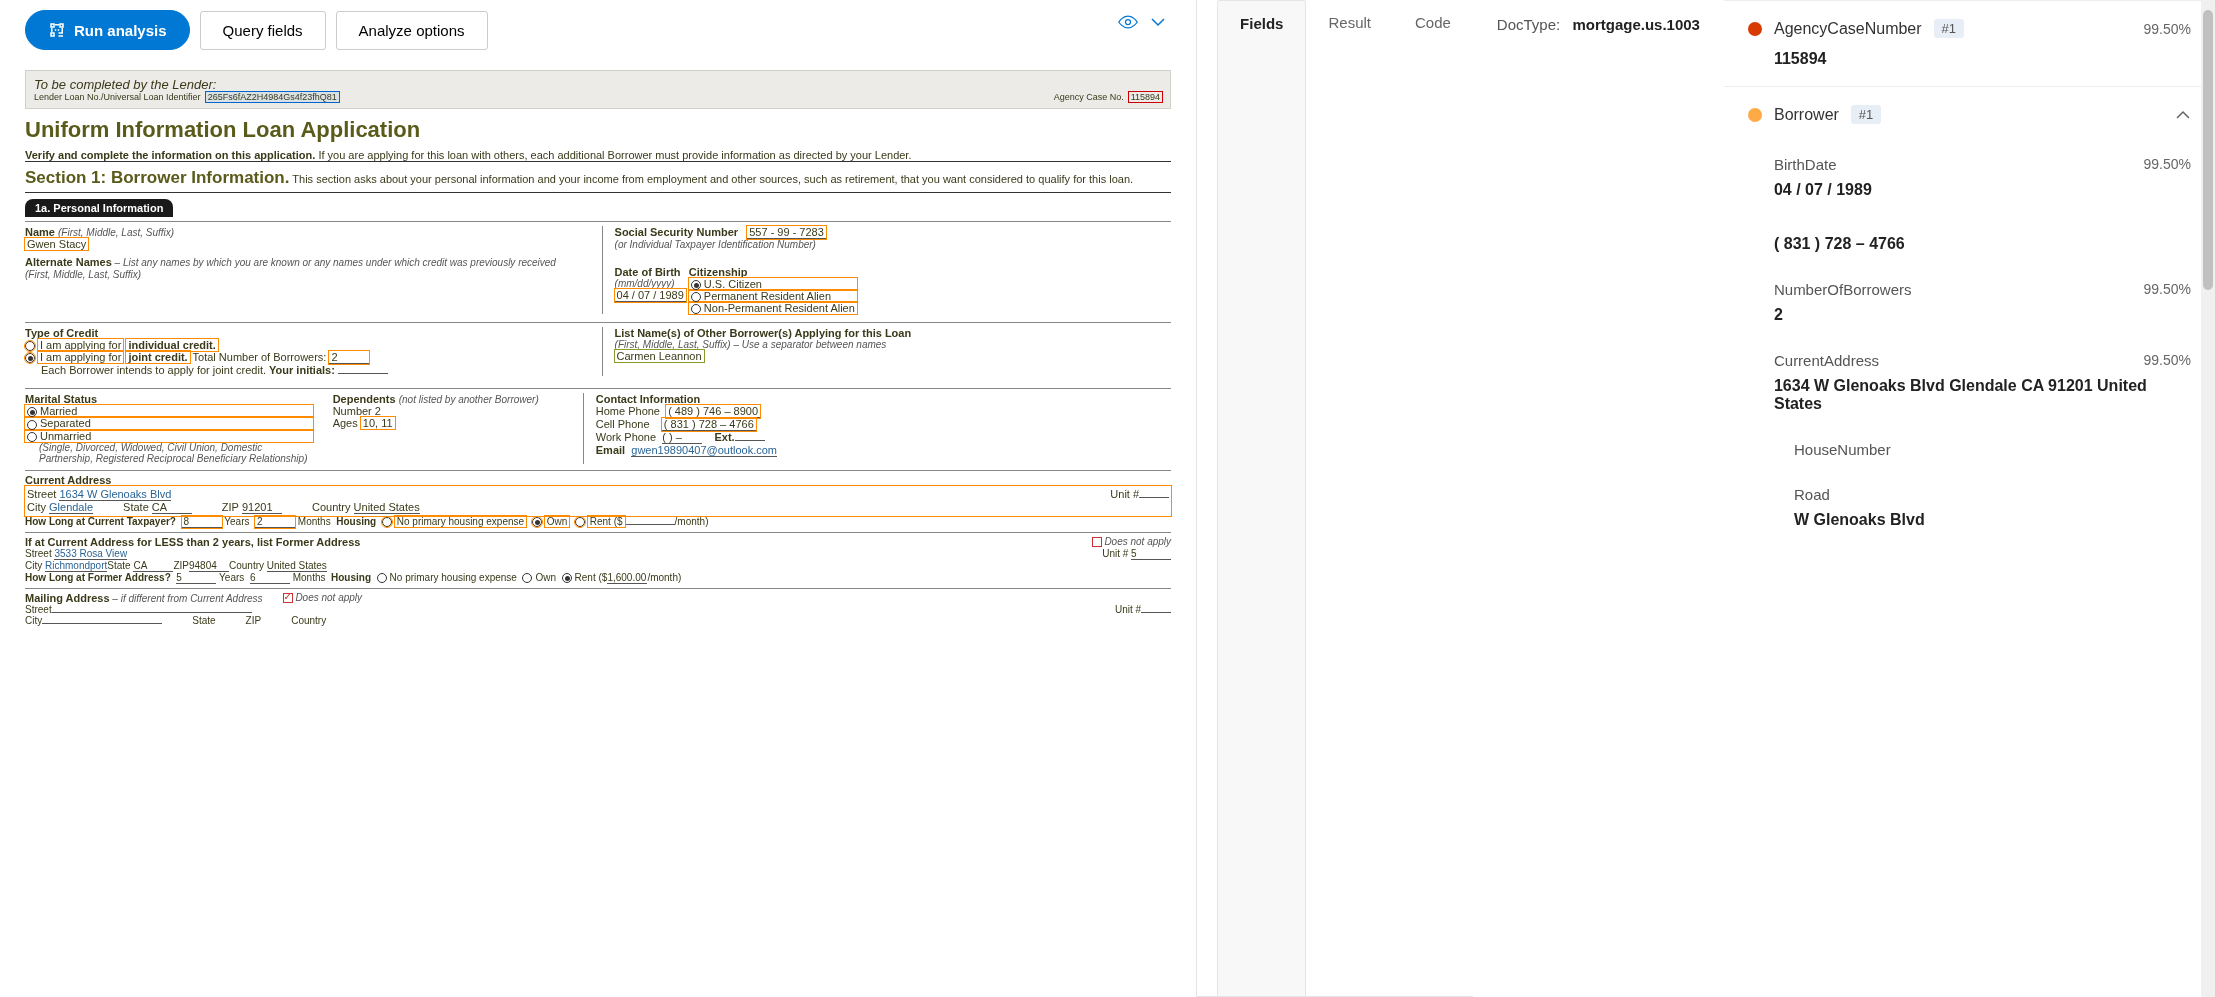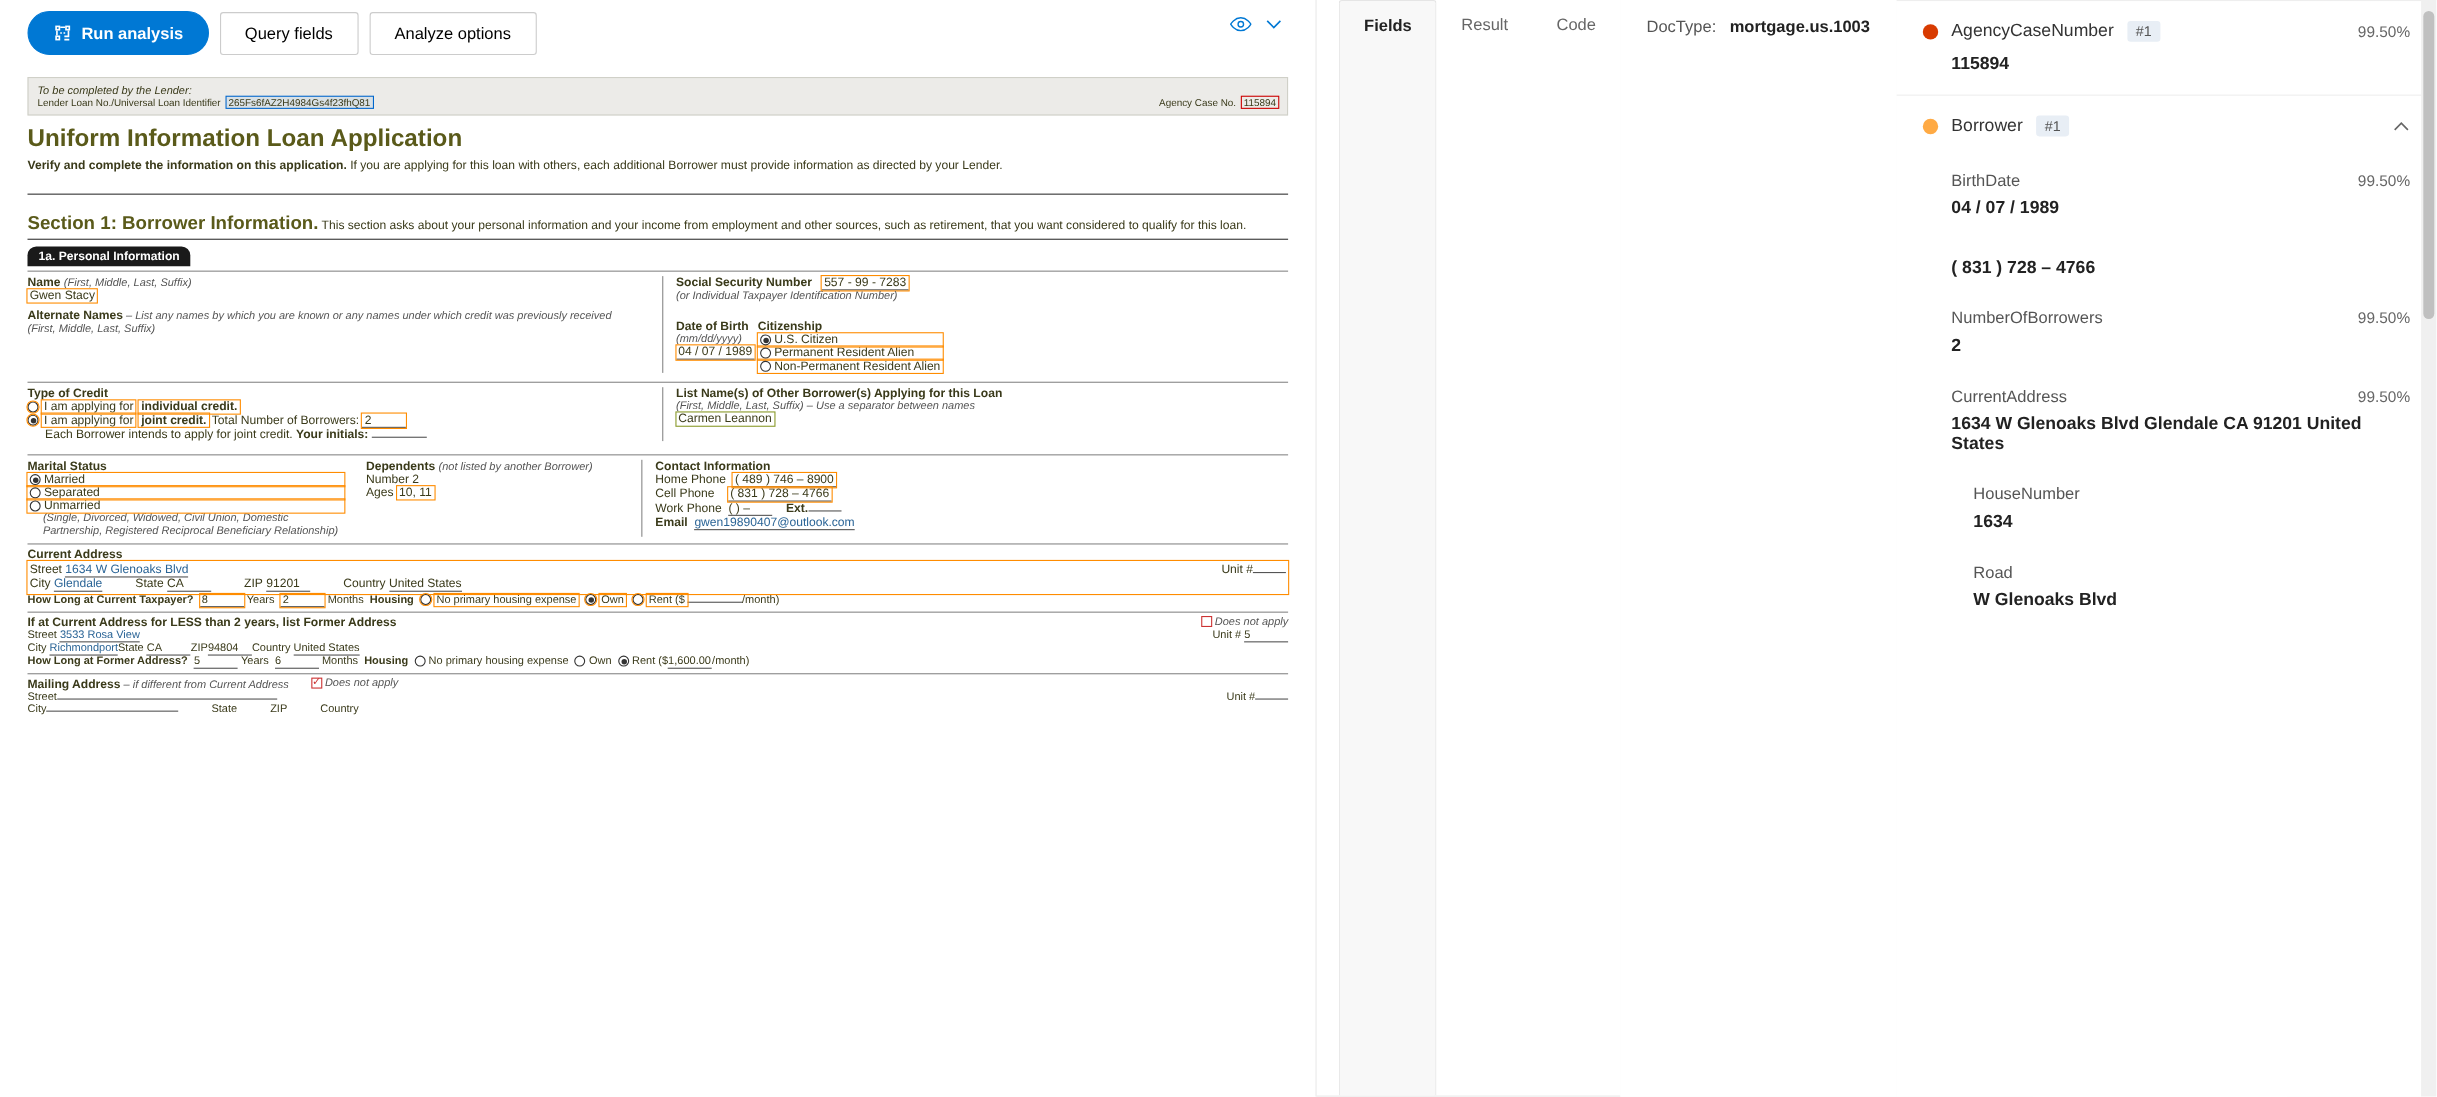--- a/index.html
+++ b/index.html
@@ -12,29 +12,29 @@
 .toolbar { display: flex; gap: 10px; margin-bottom: 20px; align-items: center; }
 .btn { padding: 10px 22px; border: 1px solid #ccc; background: #fff; font-size: 15px; border-radius: 3px; cursor: pointer; }
 .btn-primary { background: #0078d4; color: #fff; border-color: #0078d4; display: flex; align-items: center; gap: 8px; font-weight: 700; border-radius: 20px; }
 .btn-primary svg { width: 18px; height: 18px; }
 
 .eye-icons { position: absolute; top: 15px; right: 30px; display: flex; gap: 12px; align-items: center; color: #0078d4; }
 
 
 .doc-preview { font-family: "Myriad Pro", Arial, sans-serif; font-size: 11px; color: #3a3a1a; }
 .lender-bar { background: #ecebe8; padding: 6px 8px; border: 1px solid #d0d0c8; margin-bottom: 8px; }
-.lender-label { font-style: italic; font-size: 10px; display: block; }
+.lender-label { font-style: italic; font-size: 13px; display: block; }
 .loan-id-row { display: flex; align-items: center; justify-content: space-between; font-size: 9px; }
 .hl-blue { outline: 1px solid #0066cc; background: rgba(0,120,212,0.08); padding: 0 2px; }
 .hl-red { outline: 1px solid #cc0000; padding: 0 2px; }
 .hl-orange { outline: 1px solid #ff8c00; padding: 0 2px; }
 .hl-olive { outline: 1px solid #8a9a2a; padding: 0 2px; }
 
 .doc-title { font-size: 22px; font-weight: bold; color: #5a5a1a; margin: 6px 0; }
-.doc-intro { font-size: 11px; border-bottom: 1.5px solid #333; padding-bottom: 19px; margin-bottom: 16px; }
+.doc-intro { font-size: 11px; border-bottom: 1.5px solid #333; padding-bottom: 0; margin-bottom: 6px; }
 .sec-title { font-size: 17px; font-weight: bold; color: #5a5a1a; display: inline; }
 .sec-desc { font-size: 11px; display: inline; }
 .sec-header { border-bottom: 1.5px solid #333; padding-bottom: 4px; margin-bottom: 6px; }
 .black-tab { background: #1a1a1a; color: #fff; padding: 3px 10px; font-size: 11px; font-weight: bold; border-radius: 8px 8px 0 0; display: inline-block; margin-bottom: 4px; }
 
 .form-row { display: flex; gap: 20px; border-top: 1px solid #888; padding-top: 4px; }
 .form-col { flex: 1; font-size: 11px; }
 .form-col-r { flex: 1; font-size: 11px; border-left: 1px solid #888; padding-left: 12px; }
 .fld-label { font-weight: bold; }
 .fld-note { font-style: italic; font-size: 10px; color: #555; }
@@ -311,21 +311,20 @@
       <div class="subfield">
         <div style="display:flex;justify-content:space-between">
           <span class="subfield-name">CurrentAddress</span>
           <span class="field-conf">99.50%</span>
         </div>
         <div class="subfield-val">1634 W Glenoaks Blvd Glendale CA 91201 United States</div>
       </div>
 
       <div class="subfield" style="padding-left:70px">
         <div class="subfield-name">HouseNumber</div>
-        <div class="subfield-val">1634</div>
       </div>
 
       <div class="subfield" style="padding-left:70px">
         <div class="subfield-name">Road</div>
         <div class="subfield-val">W Glenoaks Blvd</div>
       </div>
     </div>
 
     <div class="scrollbar-track">
       <div class="scrollbar-thumb"></div>

